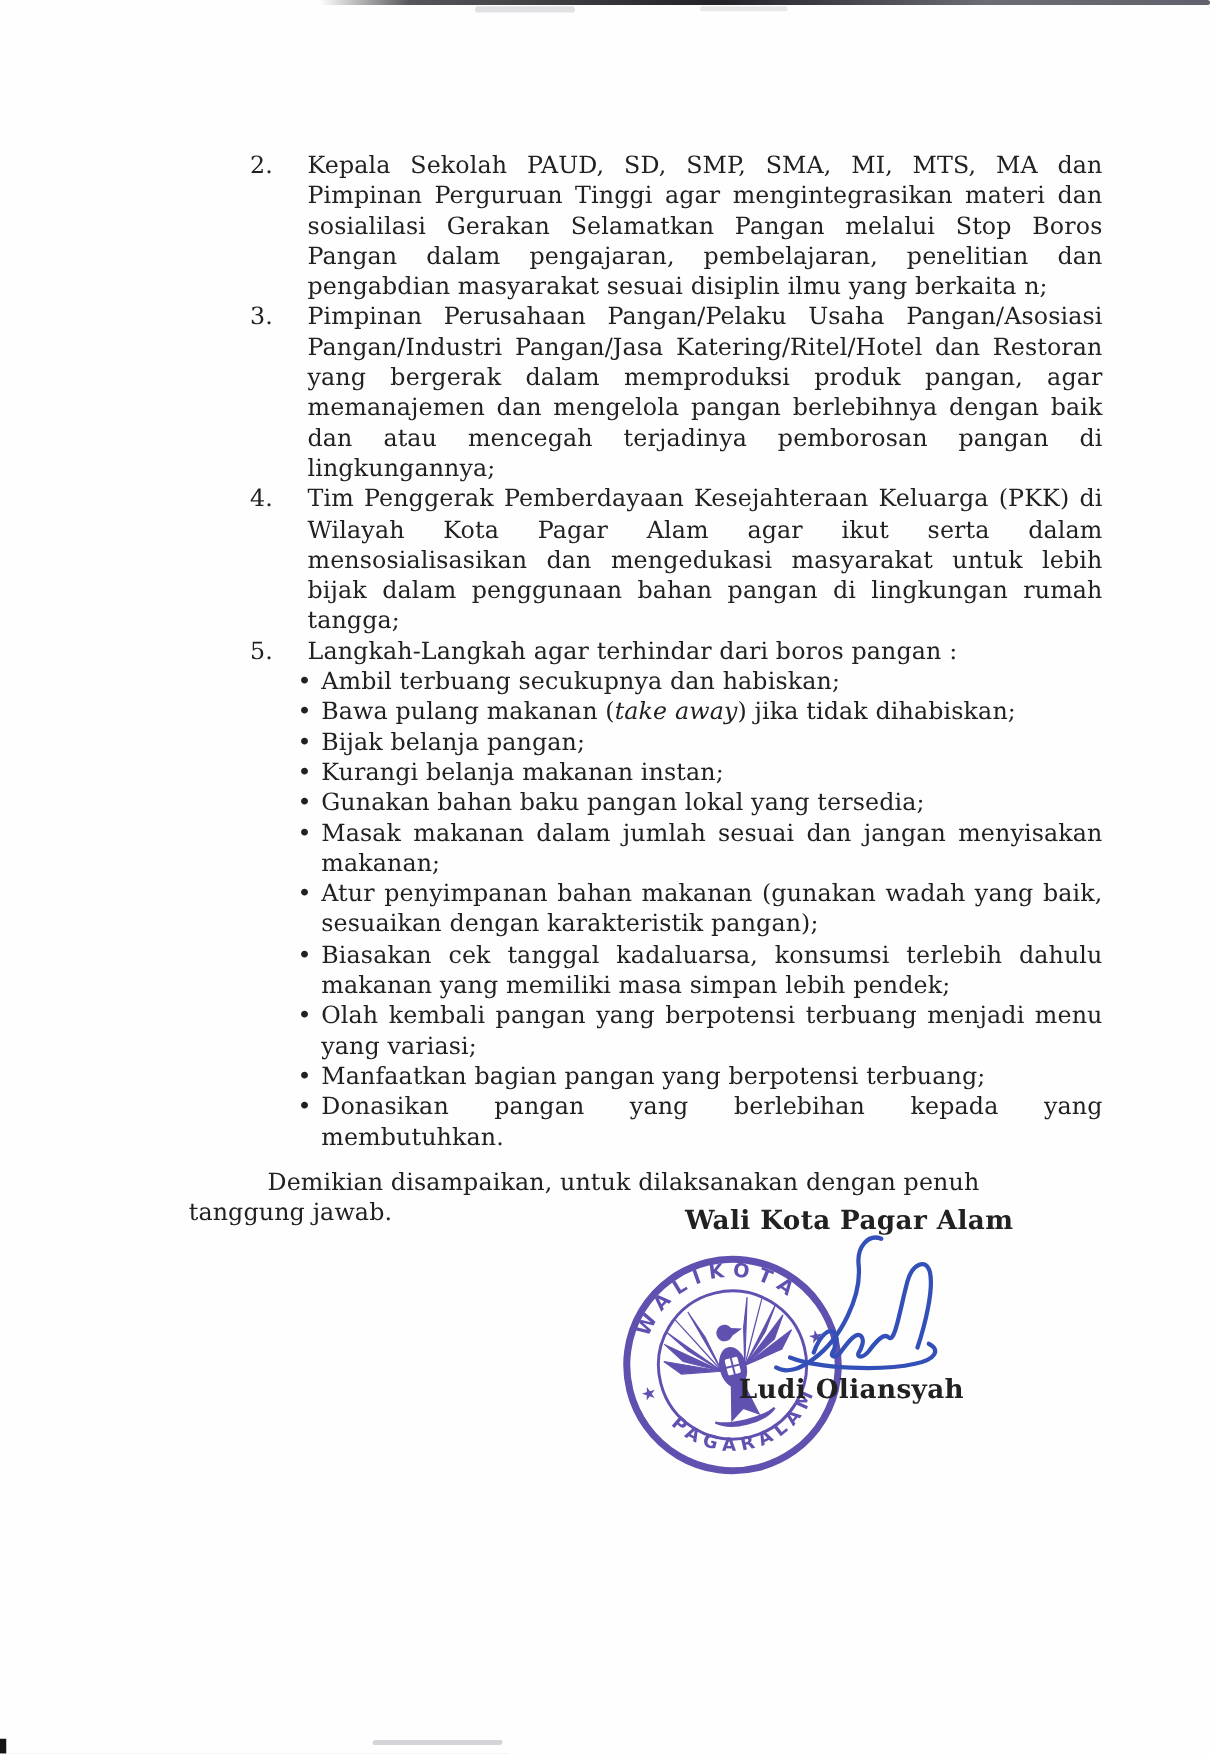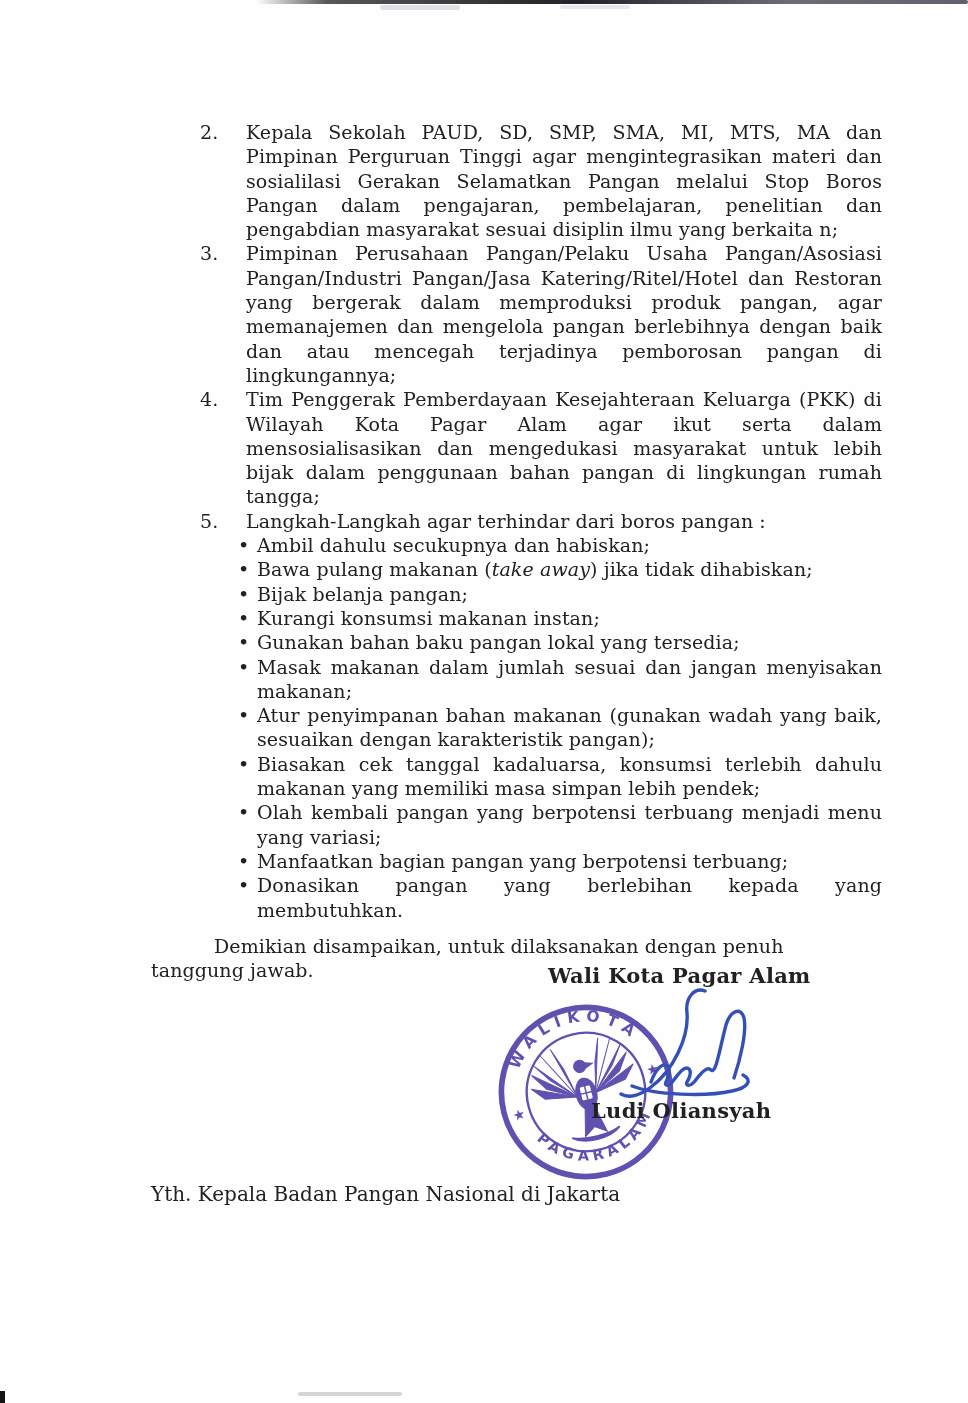--- a/index.html
+++ b/index.html
@@ -86,33 +86,33 @@
       </div>
       <div class="nitem">
         <span class="nnum">5.</span>
         <span class="ntext">Langkah-Langkah  agar terhindar dari boros pangan :</span>
       </div>
     </div>
 
     <div class="bullets">
       <div class="bitem">
         <span class="bdot">•</span>
-        <span class="btext">Ambil dahulu secukupnya dan habiskan;</span>
+        <span class="btext">Ambil terbuang secukupnya dan habiskan;</span>
       </div>
       <div class="bitem">
         <span class="bdot">•</span>
         <span class="btext"><span>Bawa pulang makanan (</span><i>take away</i><span>) jika tidak dihabiskan;</span></span>
       </div>
       <div class="bitem">
         <span class="bdot">•</span>
         <span class="btext">Bijak belanja pangan;</span>
       </div>
       <div class="bitem">
         <span class="bdot">•</span>
-        <span class="btext">Kurangi konsumsi makanan instan;</span>
+        <span class="btext">Kurangi belanja makanan instan;</span>
       </div>
       <div class="bitem">
         <span class="bdot">•</span>
         <span class="btext">Gunakan bahan baku pangan lokal yang tersedia;</span>
       </div>
       <div class="bitem">
         <span class="bdot">•</span>
         <span class="btext">Masak makanan dalam jumlah sesuai dan jangan menyisakan makanan;</span>
       </div>
       <div class="bitem">
@@ -195,18 +195,17 @@
     <g fill="none" stroke="#3350b8" stroke-width="3.4" stroke-linecap="round" stroke-linejoin="round">
       <path d="M150,6 C140,2 130,12 132,28 C134,52 118,86 96,102 C86,110 74,114 66,109"></path>
       <path d="M96,97 C101,83 109,76 113,82 C116,86 113,93 111,97 C109,101 114,102 118,96 C124,88 130,80 134,84 C137,87 134,94 132,97 C130,101 135,102 140,96 C146,88 152,81 156,85 C161,90 165,62 171,40 C175,26 186,21 189,33 C192,47 185,75 179,93"></path>
       <path d="M188,90 C198,95 193,103 177,106 C150,112 100,110 77,101"></path>
     </g>
   </svg>
 
   <div class="sig-name">Ludi Oliansyah</div>
 
   <div class="footer">
-    <div>Yth. Kepala Badan Pangan Nasional di Jakarta</div>
   </div>
 
   <div class="scan-bottom-smudge"></div>
   <div class="scan-corner-tick"></div>
 </div>
 
 </body></html>

